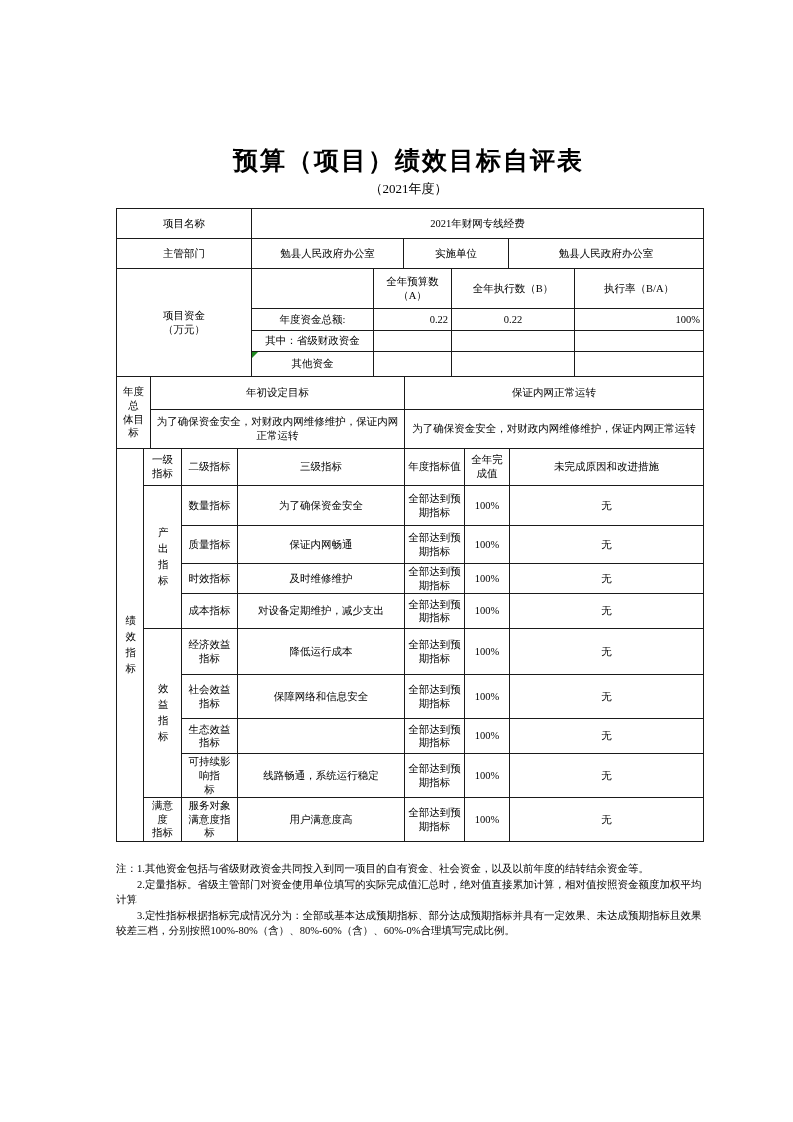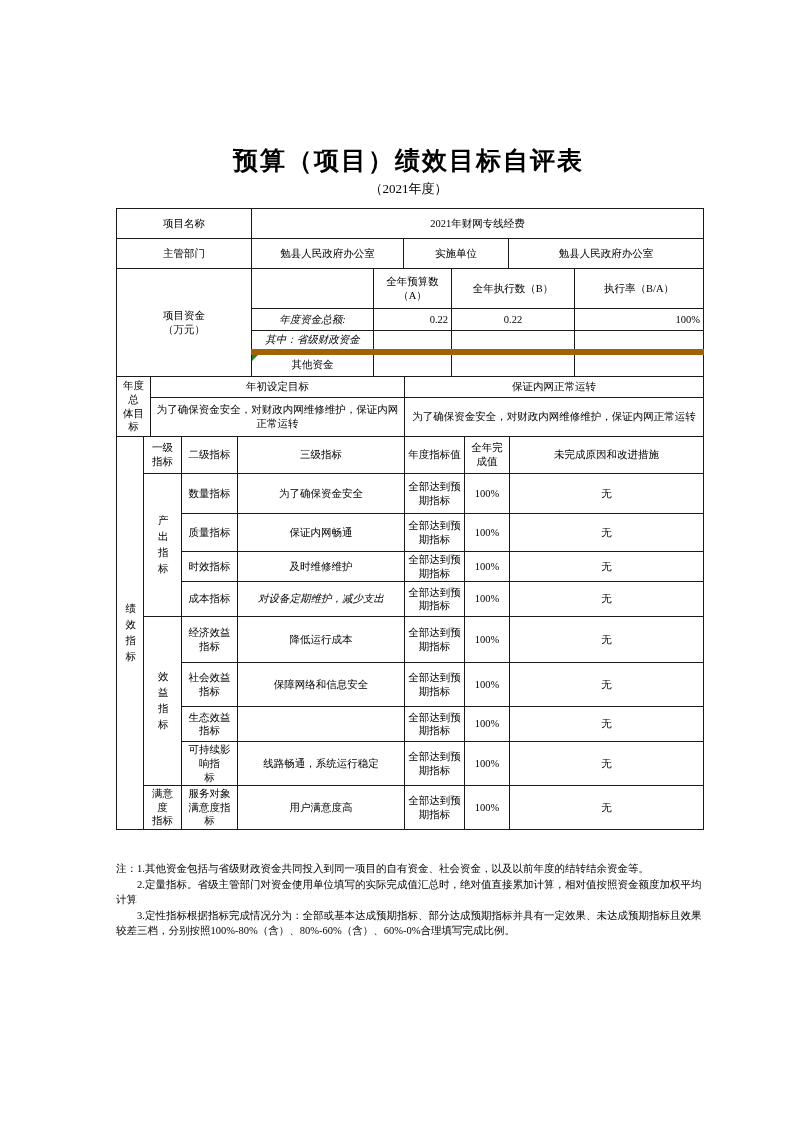--- a/index.html
+++ b/index.html
@@ -23,27 +23,27 @@
     border-collapse:collapse; table-layout:fixed; width:587px;
   }
   table.t + table.t { margin-top:-1px; }
   .t td {
     border:1px solid #1a1a1a;
     font-size:10.5px; line-height:1.3;
     text-align:center; vertical-align:middle;
     padding:1px 3px; white-space:pre-line;
     overflow:hidden;
   }
-  .al { text-align:center;font-style:italic; }
+  .al { text-align:center; }
   .ar { text-align:right !important; }
   .vt {
     display:inline-block; width:12px; word-break:break-all;
     line-height:16px; text-align:right;
   }
-  .thick td { border-top:6px solid #a16207; }
+  .thick td { border-top:1px solid #a16207; }
   .relcell { position:relative; }
   .tri {
     position:absolute; left:0; top:0; width:0; height:0;
     border-top:6px solid #1f8a1f; border-right:6px solid transparent;
   }
   .notes {
     position:absolute; left:104px; top:861px; width:592px;
     font-size:10.5px; line-height:15.5px;
   }
   .notes p { margin:0;font-family:Liberation Serif, serif; }
@@ -124,21 +124,21 @@
     </tbody>
       </table>
 
     <table class="t">
       <colgroup>
           <col style="width:34px">
           <col style="width:254px">
           <col style="width:299px">
         </colgroup>
       <tbody>
-          <tr style="height:21px">
+          <tr style="height:33px">
         <td rowspan="2">年度总
 体目标</td>
         <td>年初设定目标</td>
         <td>保证内网正常运转</td>
       </tr>
       <tr style="height:39px">
         <td>为了确保资金安全，对财政内网维修维护，保证内网正常运转</td>
         <td>为了确保资金安全，对财政内网维修维护，保证内网正常运转</td>
       </tr>
     </tbody>

